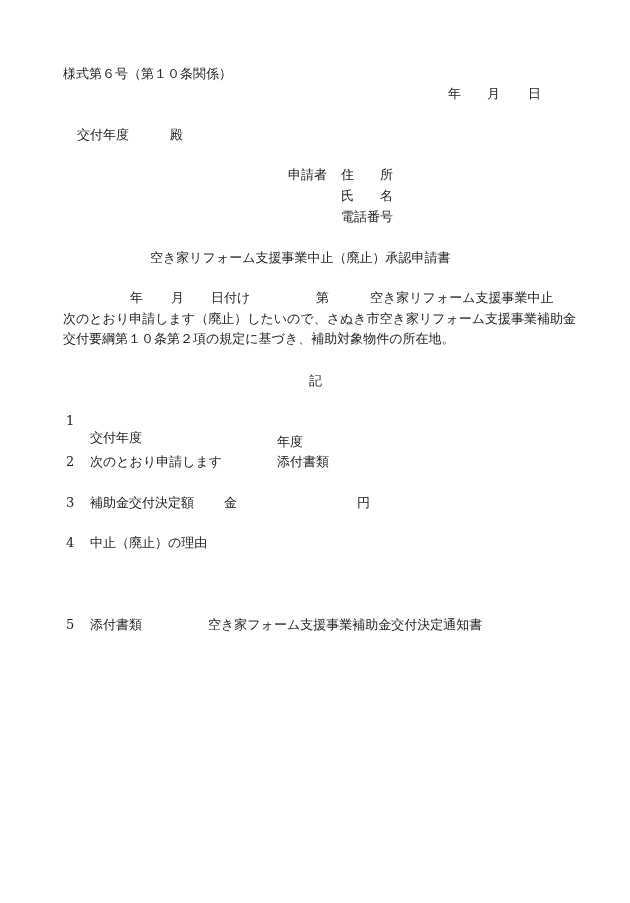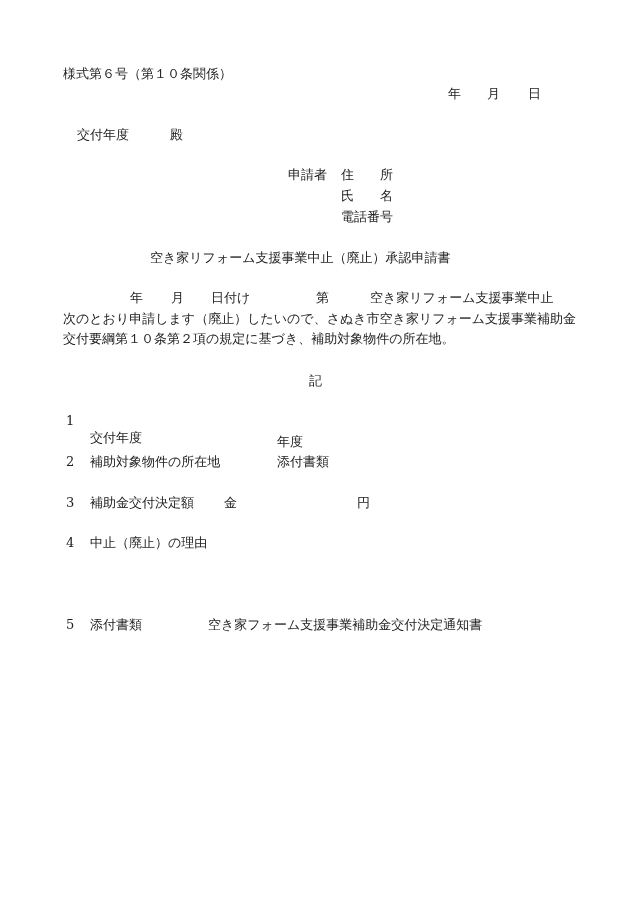--- a/index.html
+++ b/index.html
@@ -39,21 +39,21 @@
 
   <div class="t" style="left:309px;top:373px">記</div>
 
   <div>
     <div class="t" style="left:66px;top:413px">1</div>
     <div class="t" style="left:90px;top:430px">交付年度</div>
     <div class="t" style="left:277px;top:434px">年度</div>
   </div>
   <div>
     <div class="t" style="left:66px;top:454px">2</div>
-    <div class="t" style="left:90px;top:454px">補助対象物件の所在地</div>
+    <div class="t" style="left:90px;top:454px">次のとおり申請します</div>
     <div class="t" style="left:277px;top:454px">添付書類</div>
   </div>
   <div>
     <div class="t" style="left:66px;top:495px">3</div>
     <div class="t" style="left:90px;top:495px">補助金交付決定額</div>
     <div class="t" style="left:224px;top:495px">金</div>
     <div class="t" style="left:357px;top:495px">円</div>
   </div>
   <div>
     <div class="t" style="left:66px;top:535px">4</div>

